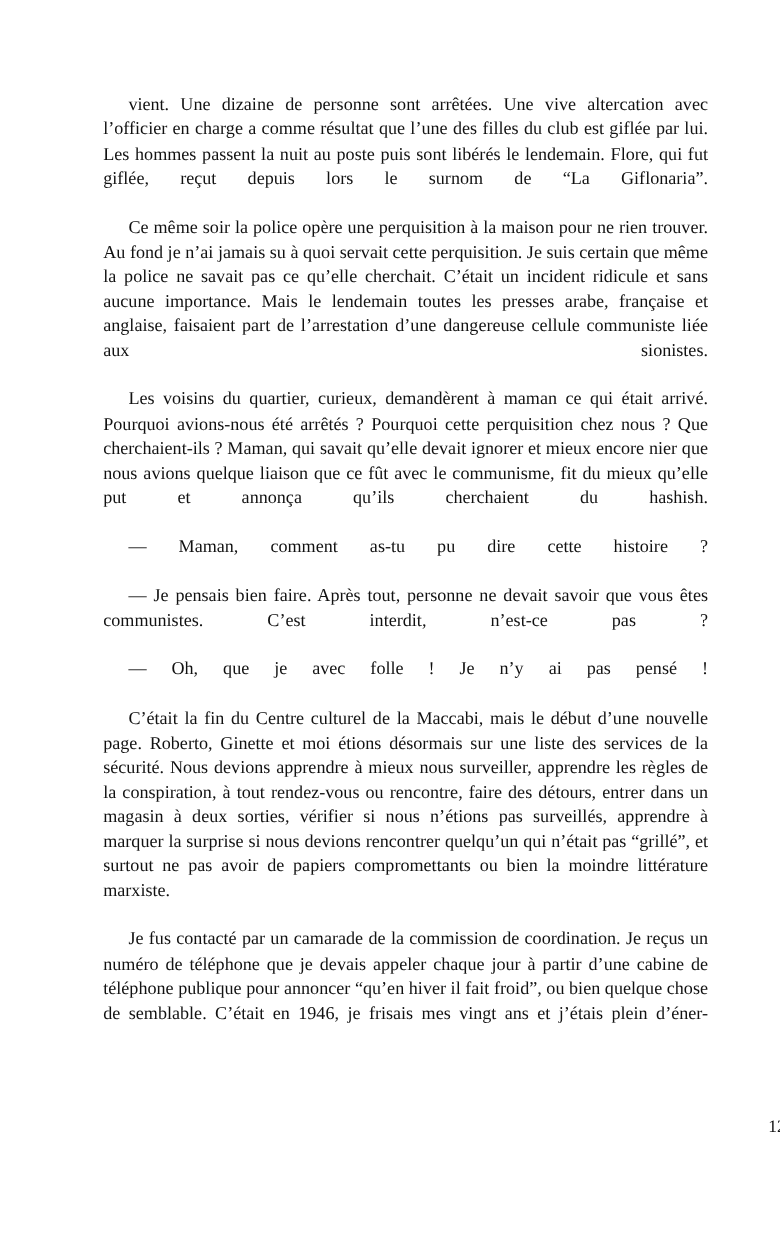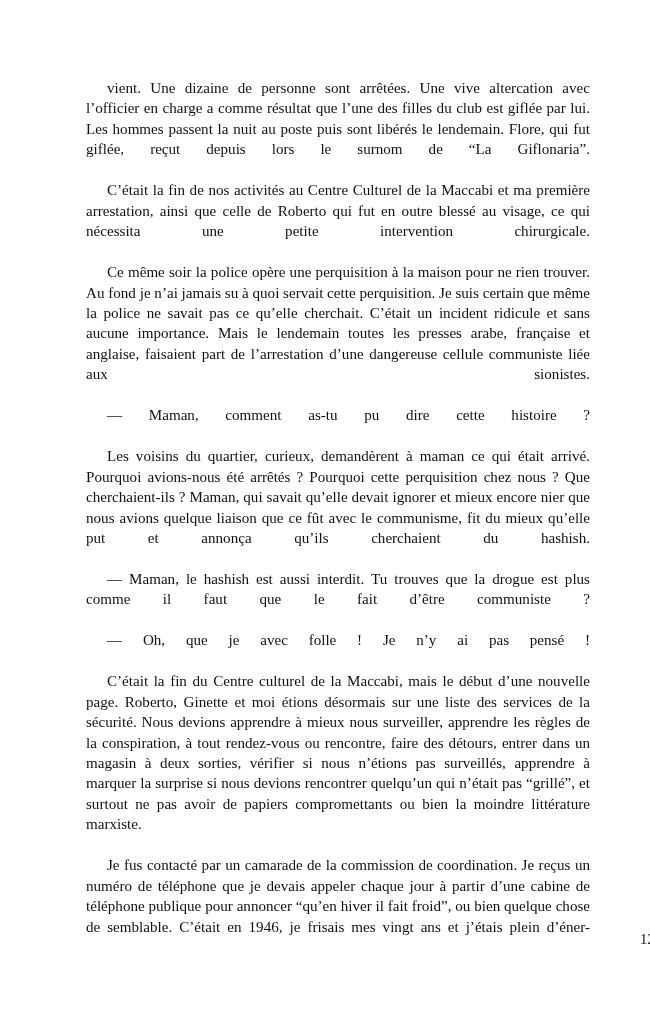--- a/index.html
+++ b/index.html
@@ -71,25 +71,24 @@
     color: #111111;
   }
 </style>
 </head>
 <body>
 
 <div class="page">
 
   <div class="text-block">
     <p class="para">vient. Une dizaine de personne sont arrêtées. Une vive altercation avec l’officier en charge a comme résultat que l’une des filles du club est giflée par lui. Les hommes passent la nuit au poste puis sont libérés le lendemain. Flore, qui fut giflée, reçut depuis lors le surnom de “La Giflonaria”.</p>
-    <p class="para">C’était la fin de nos activités au Centre Culturel de la Maccabi et ma première arrestation, ainsi que celle de Roberto qui fut en outre blessé au visage, ce qui nécessita une petite intervention chirurgicale.</p>
     <p class="para">Ce même soir la police opère une perquisition à la maison pour ne rien trouver. Au fond je n’ai jamais su à quoi servait cette perquisition. Je suis certain que même la police ne savait pas ce qu’elle cherchait. C’était un incident ridicule et sans aucune importance. Mais le lendemain toutes les presses arabe, française et anglaise, faisaient part de l’arrestation d’une dangereuse cellule communiste liée aux sionistes.</p>
+    <p class="para">Les voisins du quartier, curieux, demandèrent à maman ce qui était arrivé. Pourquoi avions-nous été arrêtés ? Pourquoi cette perquisition chez nous ? Que cherchaient-ils ? Maman, qui savait qu’elle devait ignorer et mieux encore nier que nous avions quelque liaison que ce fût avec le communisme, fit du mieux qu’elle put et annonça qu’ils cherchaient du hashish.</p>
     <p class="para dialogue">— Maman, comment as-tu pu dire cette histoire ?</p>
-    <p class="para">Les voisins du quartier, curieux, demandèrent à maman ce qui était arrivé. Pourquoi avions-nous été arrêtés ? Pourquoi cette perquisition chez nous ? Que cherchaient-ils ? Maman, qui savait qu’elle devait ignorer et mieux encore nier que nous avions quelque liaison que ce fût avec le communisme, fit du mieux qu’elle put et annonça qu’ils cherchaient du hashish.</p>
-    <p class="para dialogue">— Maman, le hashish est aussi interdit. Tu trouves que la drogue est plus comme il faut que le fait d’être communiste ?</p>
+    <p class="para dialogue">— Je pensais bien faire. Après tout, personne ne devait savoir que vous êtes communistes. C’est interdit, n’est-ce pas ?</p>
     <p class="para dialogue">— Oh, que je avec folle ! Je n’y ai pas pensé !</p>
     <p class="para">C’était la fin du Centre culturel de la Maccabi, mais le début d’une nouvelle page. Roberto, Ginette et moi étions désormais sur une liste des services de la sécurité. Nous devions apprendre à mieux nous surveiller, apprendre les règles de la conspiration, à tout rendez-vous ou rencontre, faire des détours, entrer dans un magasin à deux sorties, vérifier si nous n’étions pas surveillés, apprendre à marquer la surprise si nous devions rencontrer quelqu’un qui n’était pas “grillé”, et surtout ne pas avoir de papiers compromettants ou bien la moindre littérature marxiste.</p>
     <p class="para">Je fus contacté par un camarade de la commission de coordination. Je reçus un numéro de téléphone que je devais appeler chaque jour à partir d’une cabine de téléphone publique pour annoncer “qu’en hiver il fait froid”, ou bien quelque chose de semblable. C’était en 1946, je frisais mes vingt ans et j’étais plein d’éner-</p>
   </div>
 
   <div class="page-number">123</div>
 
 </div>
 
 </body></html>

